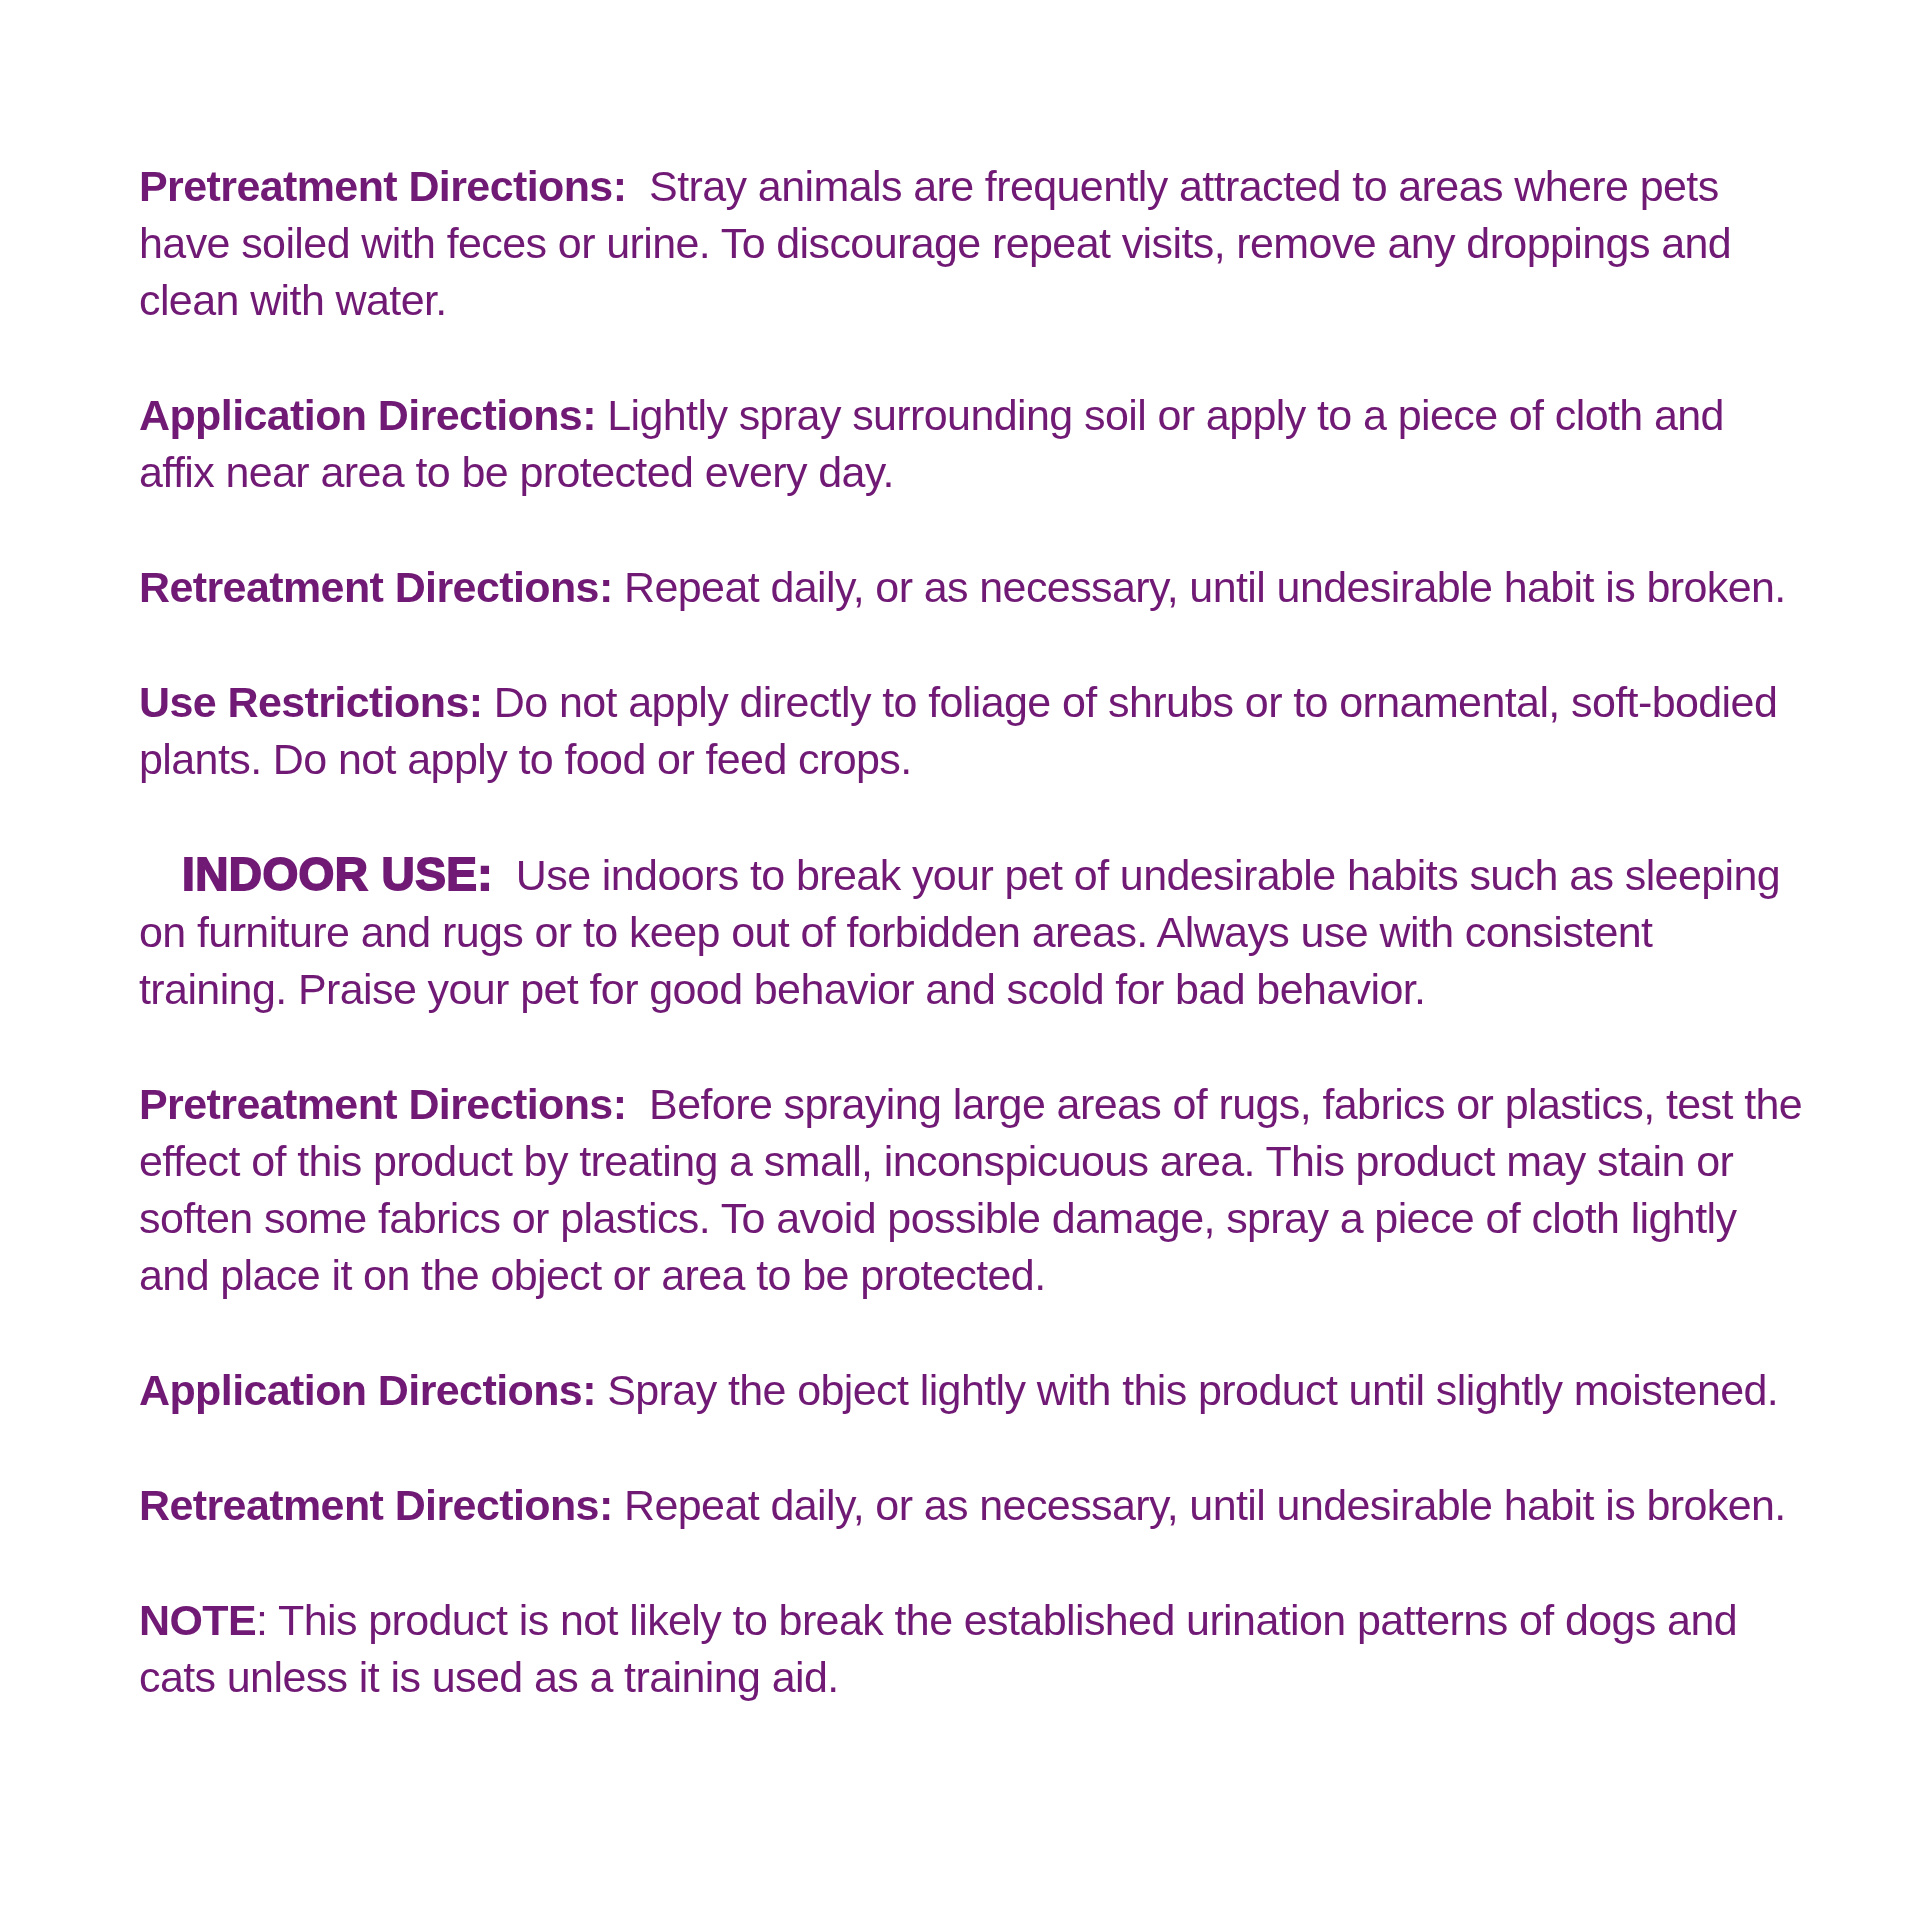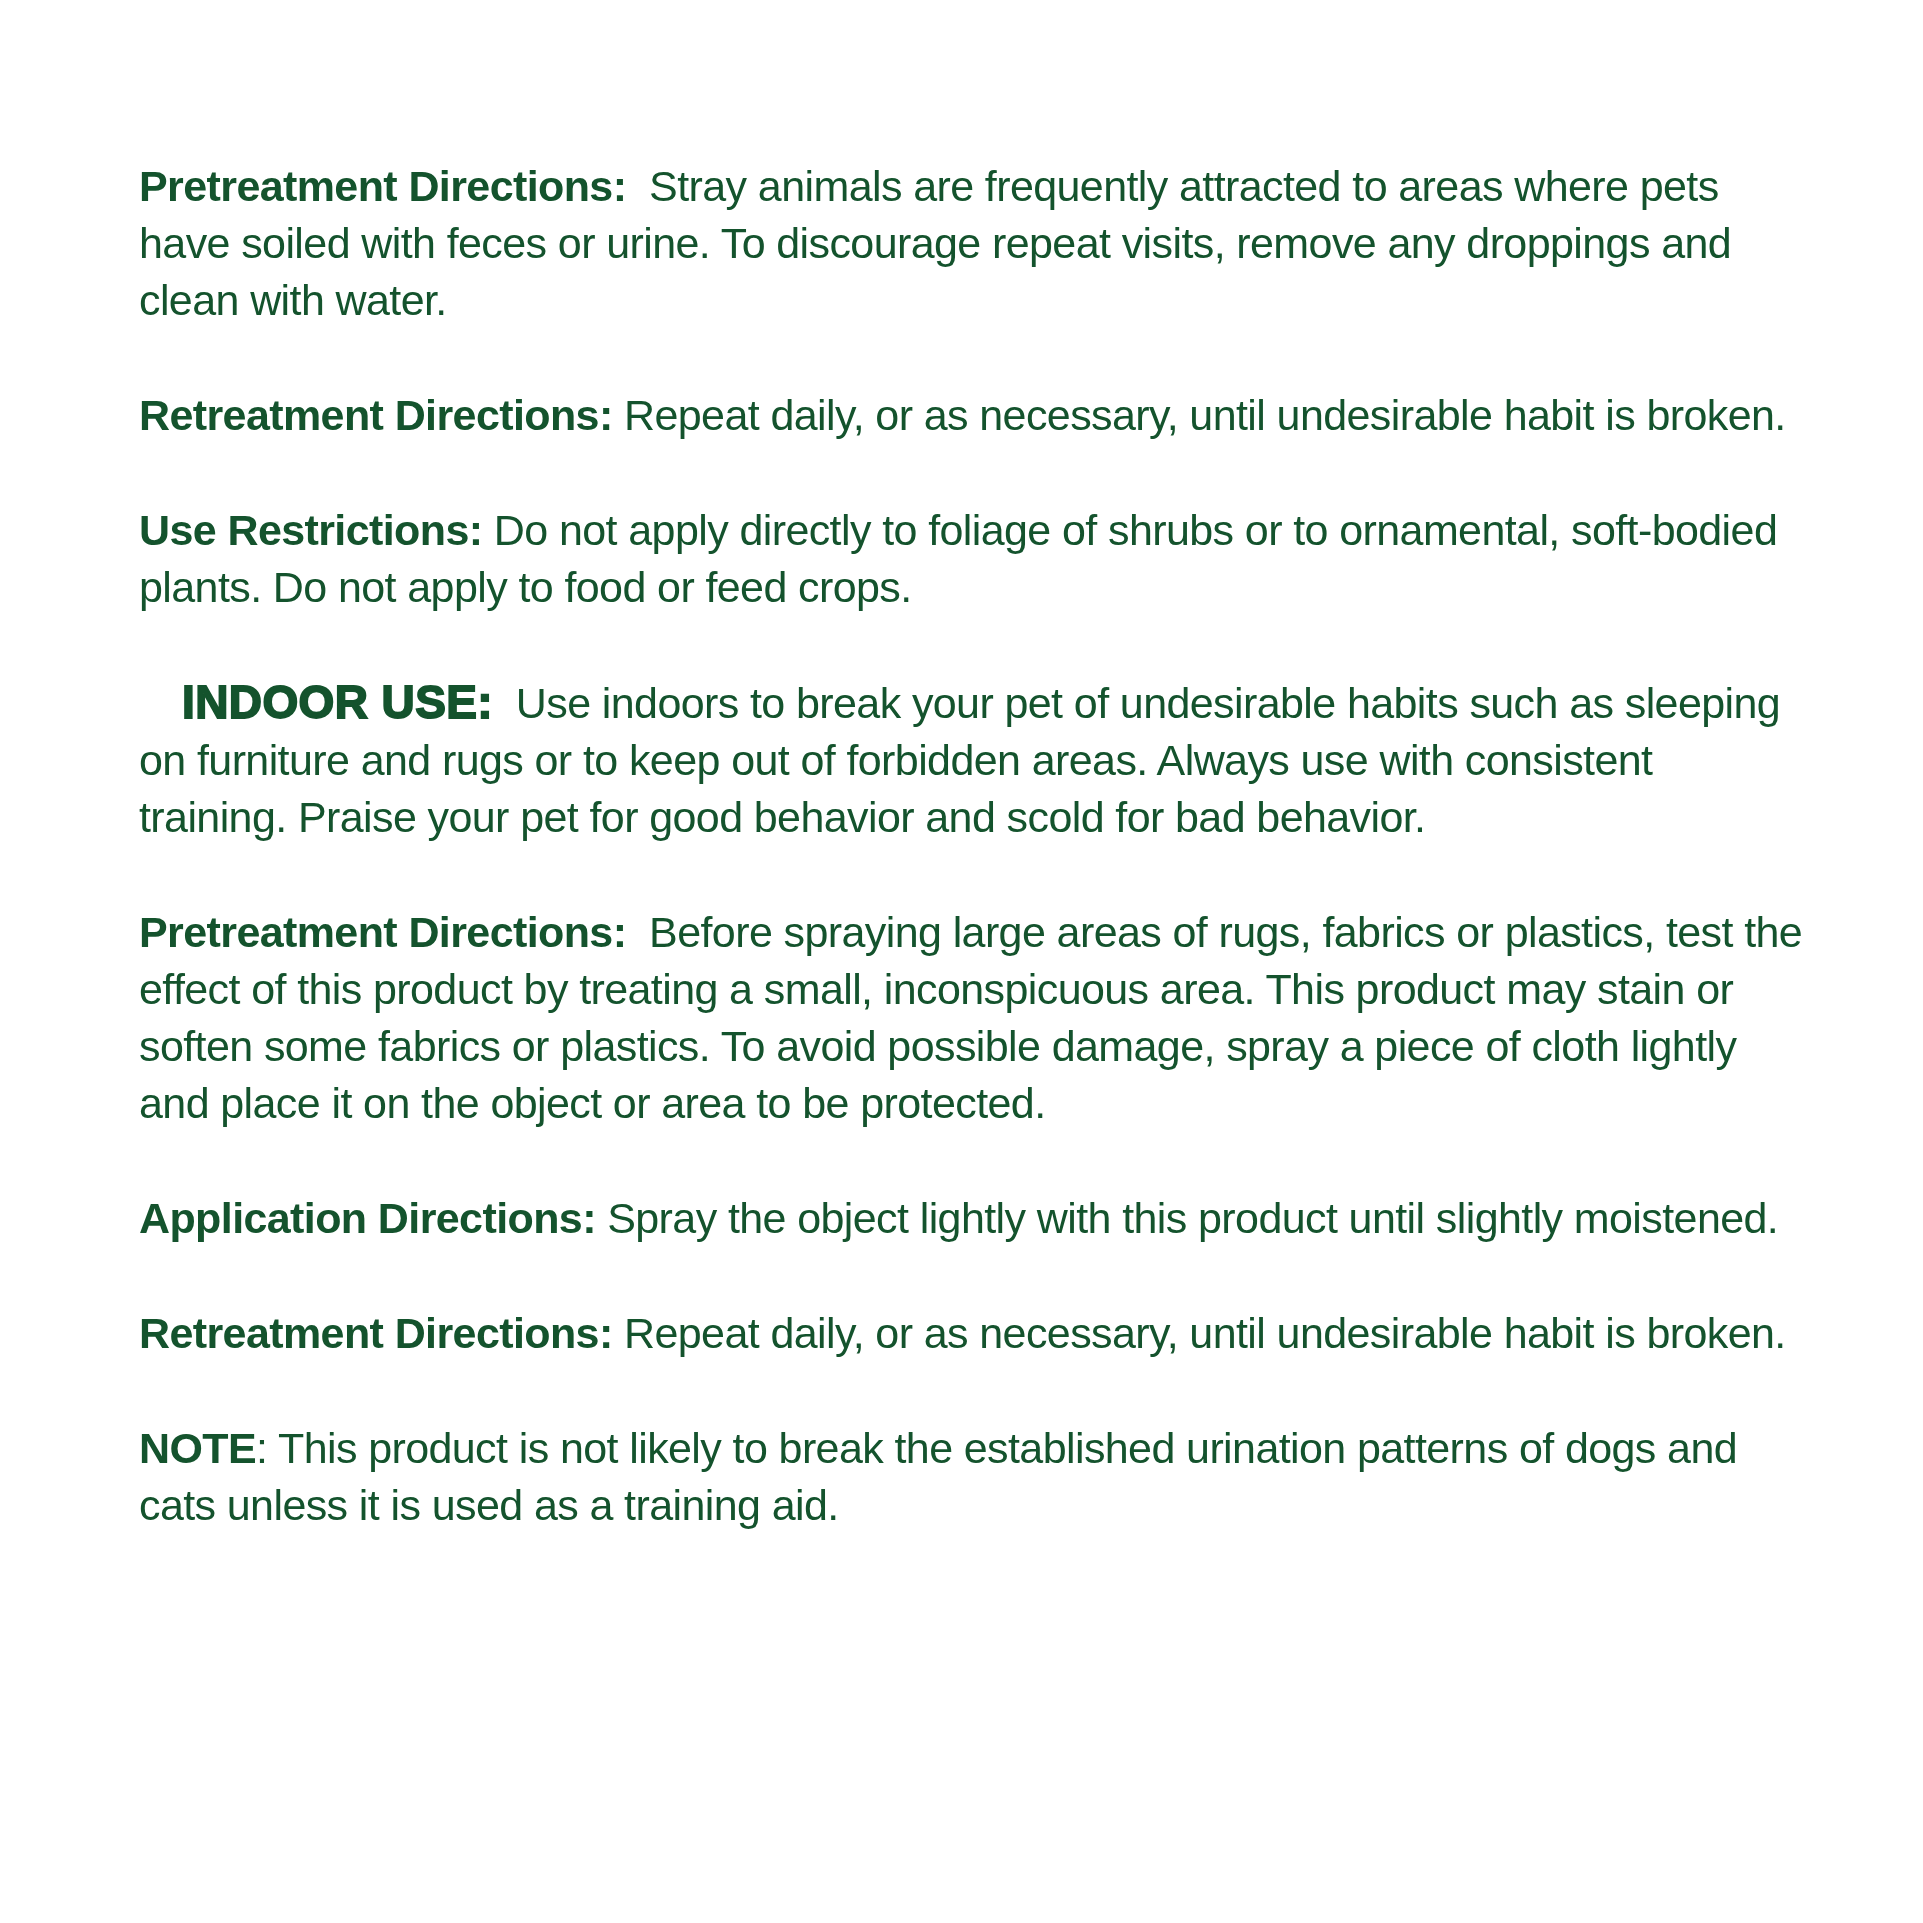--- a/index.html
+++ b/index.html
@@ -11,21 +11,21 @@
     width: 1924px;
     height: 1924px;
     font-family: "Liberation Sans", sans-serif;
     overflow: hidden;
   }
   .page {
     box-sizing: border-box;
     width: 1924px;
     height: 1924px;
     padding: 158px 120px 0 139px;
-    color: #14532d;
+    color: #701a75;
   }
   .para {
     font-size: 43px;
     line-height: 57px;
     margin: 0 0 58px 0;
     letter-spacing: -0.6px;
     white-space: pre-wrap;
   }
   .label-bold {
     font-weight: bold;
@@ -38,20 +38,21 @@
     -webkit-text-stroke: 1.8px currentColor;
   }
 </style>
 </head>
 <body>
 
 <div class="page">
 
   <p class="para"><span class="label-bold">Pretreatment Directions:</span><span>  Stray animals are frequently attracted to areas where pets have soiled with feces or urine. To discourage repeat visits, remove any droppings and clean with water.</span></p>
 
+  <p class="para"><span class="label-bold">Application Directions:</span><span> Lightly spray surrounding soil or apply to a piece of cloth and affix near area to be protected every day.</span></p>
 
   <p class="para"><span class="label-bold">Retreatment Directions:</span><span> Repeat daily, or as necessary, until undesirable habit is broken.</span></p>
 
   <p class="para"><span class="label-bold">Use Restrictions:</span><span> Do not apply directly to foliage of shrubs or to ornamental, soft-bodied plants. Do not apply to food or feed crops.</span></p>
 
   <p class="para"><span class="label-heavy">INDOOR USE:</span><span>  Use indoors to break your pet of undesirable habits such as sleeping on furniture and rugs or to keep out of forbidden areas. Always use with consistent training. Praise your pet for good behavior and scold for bad behavior.</span></p>
 
   <p class="para"><span class="label-bold">Pretreatment Directions:</span><span>  Before spraying large areas of rugs, fabrics or plastics, test the effect of this product by treating a small, inconspicuous area. This product may stain or soften some fabrics or plastics. To avoid possible damage, spray a piece of cloth lightly and place it on the object or area to be protected.</span></p>
 
   <p class="para"><span class="label-bold">Application Directions:</span><span> Spray the object lightly with this product until slightly moistened.</span></p>

